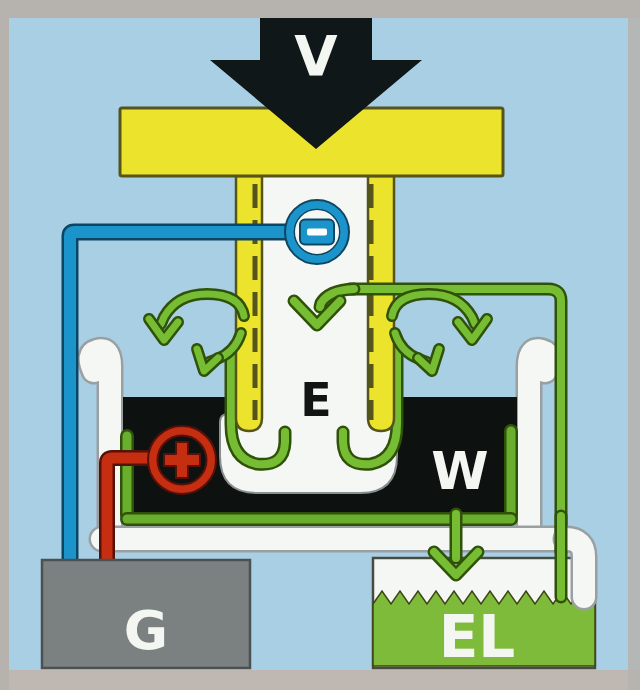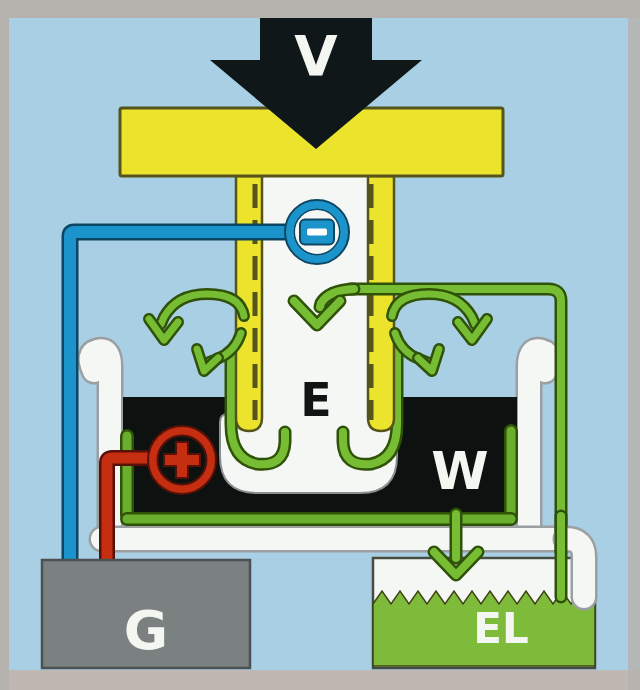--- a/index.html
+++ b/index.html
@@ -28,21 +28,21 @@
   .rd{fill:none;stroke:var(--red-dark,#571108);stroke-width:16;stroke-linejoin:round;}
   .rr{fill:none;stroke:var(--red,#c62e12);stroke-width:11;stroke-linejoin:round;}
   .yellowfill{fill:var(--yellow,#ece32c);stroke:var(--yellow-dark,#55541a);}
   
   .lbl{position:absolute;font-weight:bold;line-height:1;text-align:center;
        -webkit-text-stroke:0px;letter-spacing:0px;}
   #lbl-v {left:286px;top:28px;width:60px;font-size:56px;color:var(--label-white,#f4f6f2);}
   #lbl-e {left:292px;top:377px;width:48px;font-size:46px;color:var(--label-black,#101412);}
   #lbl-w {left:421px;top:445px;width:78px;font-size:52px;color:var(--label-white,#f4f6f2);}
   #lbl-g {left:116px;top:604px;width:60px;font-size:54px;color:var(--label-white,#f4f6f2);}
-  #lbl-el{left:460px;top:608px;width:82px;font-size:42px;color:var(--label-white,#f4f6f2);}
+  #lbl-el{left:436px;top:608px;width:82px;font-size:58px;color:var(--label-white,#f4f6f2);}
 </style>
 </head>
 <body>
 
 <div id="stage">
   <div id="field"></div>
 
   <svg id="art" width="640" height="690" viewBox="0 0 640 690">
 
     <g>

